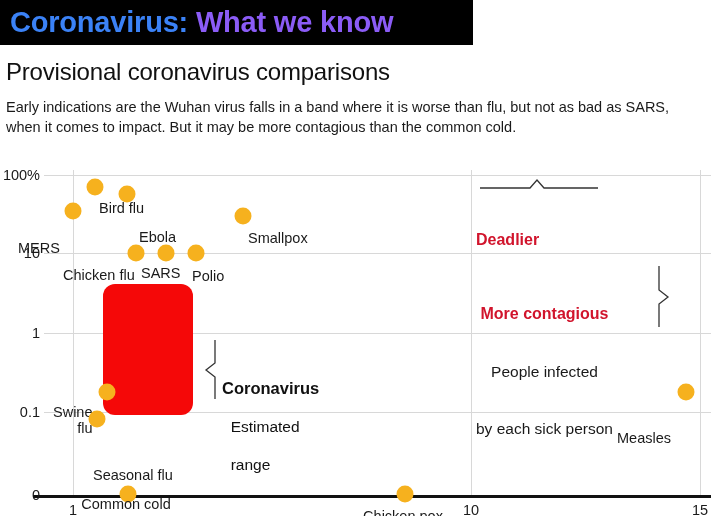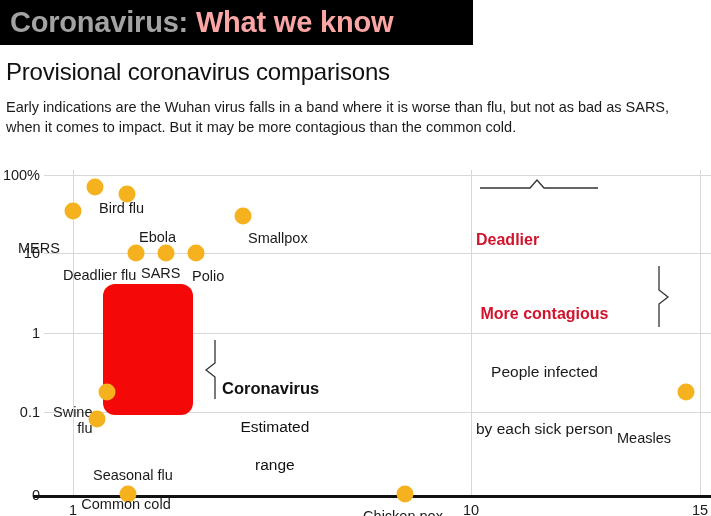--- a/index.html
+++ b/index.html
@@ -22,28 +22,28 @@
     left: 0; top: 0;
     width: 473px;
     height: 45px;
     background: #000000;
     display: flex;
     align-items: center;
     padding-left: 10px;
     box-sizing: border-box;
   }
   .banner-red {
-    color: #a3a3a3;
+    color: #3b82f6;
     font-size: 29px;
     font-weight: bold;
     letter-spacing: -0.2px;
     white-space: pre;
   }
   .banner-white {
-    color: #fca5a5;
+    color: #8b5cf6;
     font-size: 29px;
     font-weight: bold;
     letter-spacing: -0.2px;
     white-space: pre;
   }
 
   
   .headline {
     position: absolute;
     left: 6px;
@@ -160,21 +160,20 @@
     position: absolute;
   }
   svg { display: block; overflow: visible; }
 
   .corona-label {
     position: absolute;
     font-size: 15.5px;
     line-height: 19px;
     color: #111111;
     white-space: pre;
-    text-align: center;
   }
   .corona-title {
     font-weight: bold;
     font-size: 16.5px;
     display: block;
   }
 </style>
 </head>
 <body>
 
@@ -217,21 +216,21 @@
     <div class="range-box" style="left: 103px; top: 124px; width: 90px; height: 131px; background: rgb(245, 8, 8);"></div>
     <div class="dot" style="left: 73px; top: 51px; background: rgb(246, 177, 30);"></div>
     <div class="dot-label" style="top: 43px; left: 18px; text-align: right;">MERS</div>
     <div class="dot" style="left: 95px; top: 27px; background: rgb(246, 177, 30);"></div>
     <div class="dot-label" style="top: 3px; left: 99px;">Bird flu</div>
     <div class="dot" style="left: 127px; top: 34px; background: rgb(246, 177, 30);"></div>
     <div class="dot-label" style="top: 32px; left: 139px;">Ebola</div>
     <div class="dot" style="left: 243px; top: 56px; background: rgb(246, 177, 30);"></div>
     <div class="dot-label" style="top: 33px; left: 248px;">Smallpox</div>
     <div class="dot" style="left: 136px; top: 93px; background: rgb(246, 177, 30);"></div>
-    <div class="dot-label" style="top: 70px; left: 63px;">Deadlier flu</div>
+    <div class="dot-label" style="top: 70px; left: 63px;">Chicken flu</div>
     <div class="dot" style="left: 166px; top: 93px; background: rgb(246, 177, 30);"></div>
     <div class="dot-label" style="top: 68px; left: 141px;">SARS</div>
     <div class="dot" style="left: 196px; top: 93px; background: rgb(246, 177, 30);"></div>
     <div class="dot-label" style="top: 71px; left: 192px;">Polio</div>
     <div class="dot" style="left: 107px; top: 232px; background: rgb(246, 177, 30);"></div>
     <div class="dot-label" style="top: 207px; left: 53px; text-align: right; white-space: pre;">Swine
 flu</div>
     <div class="dot" style="left: 97px; top: 259px; background: rgb(246, 177, 30);"></div>
     <div class="dot-label" style="top: 270px; left: 93px;">Seasonal flu</div>
     <div class="dot" style="left: 128px; top: 334px; background: rgb(246, 177, 30);"></div>

